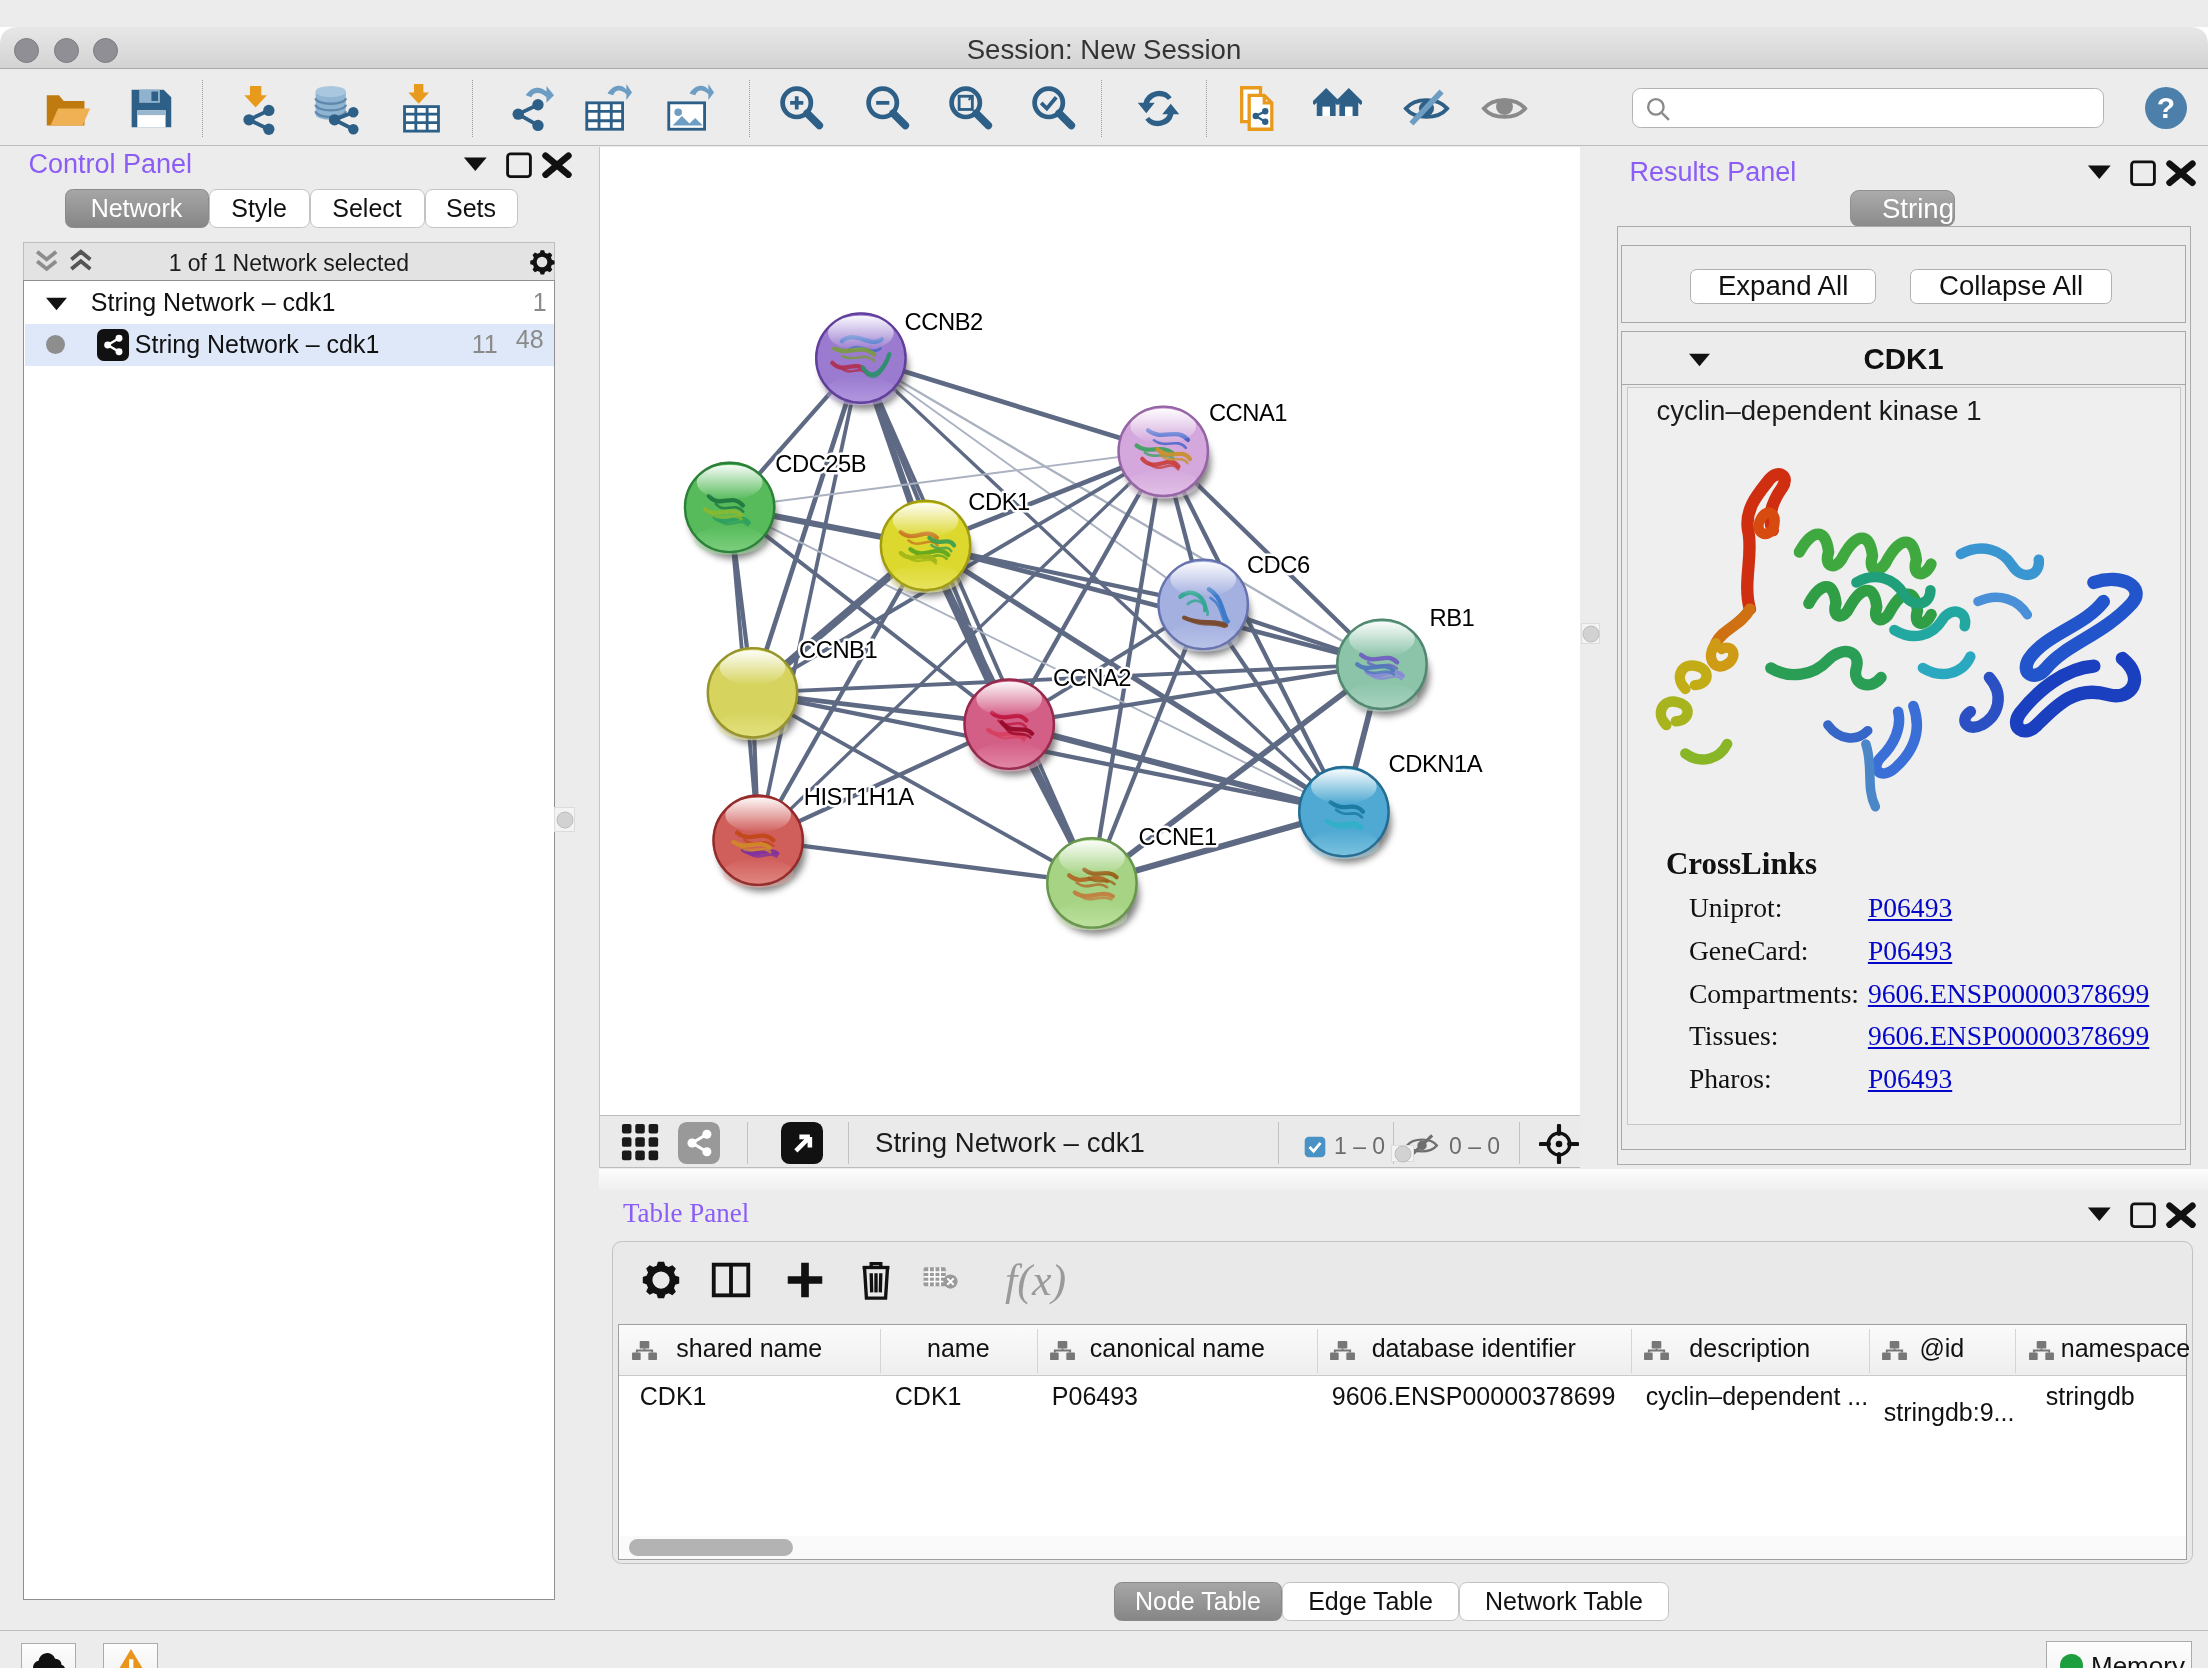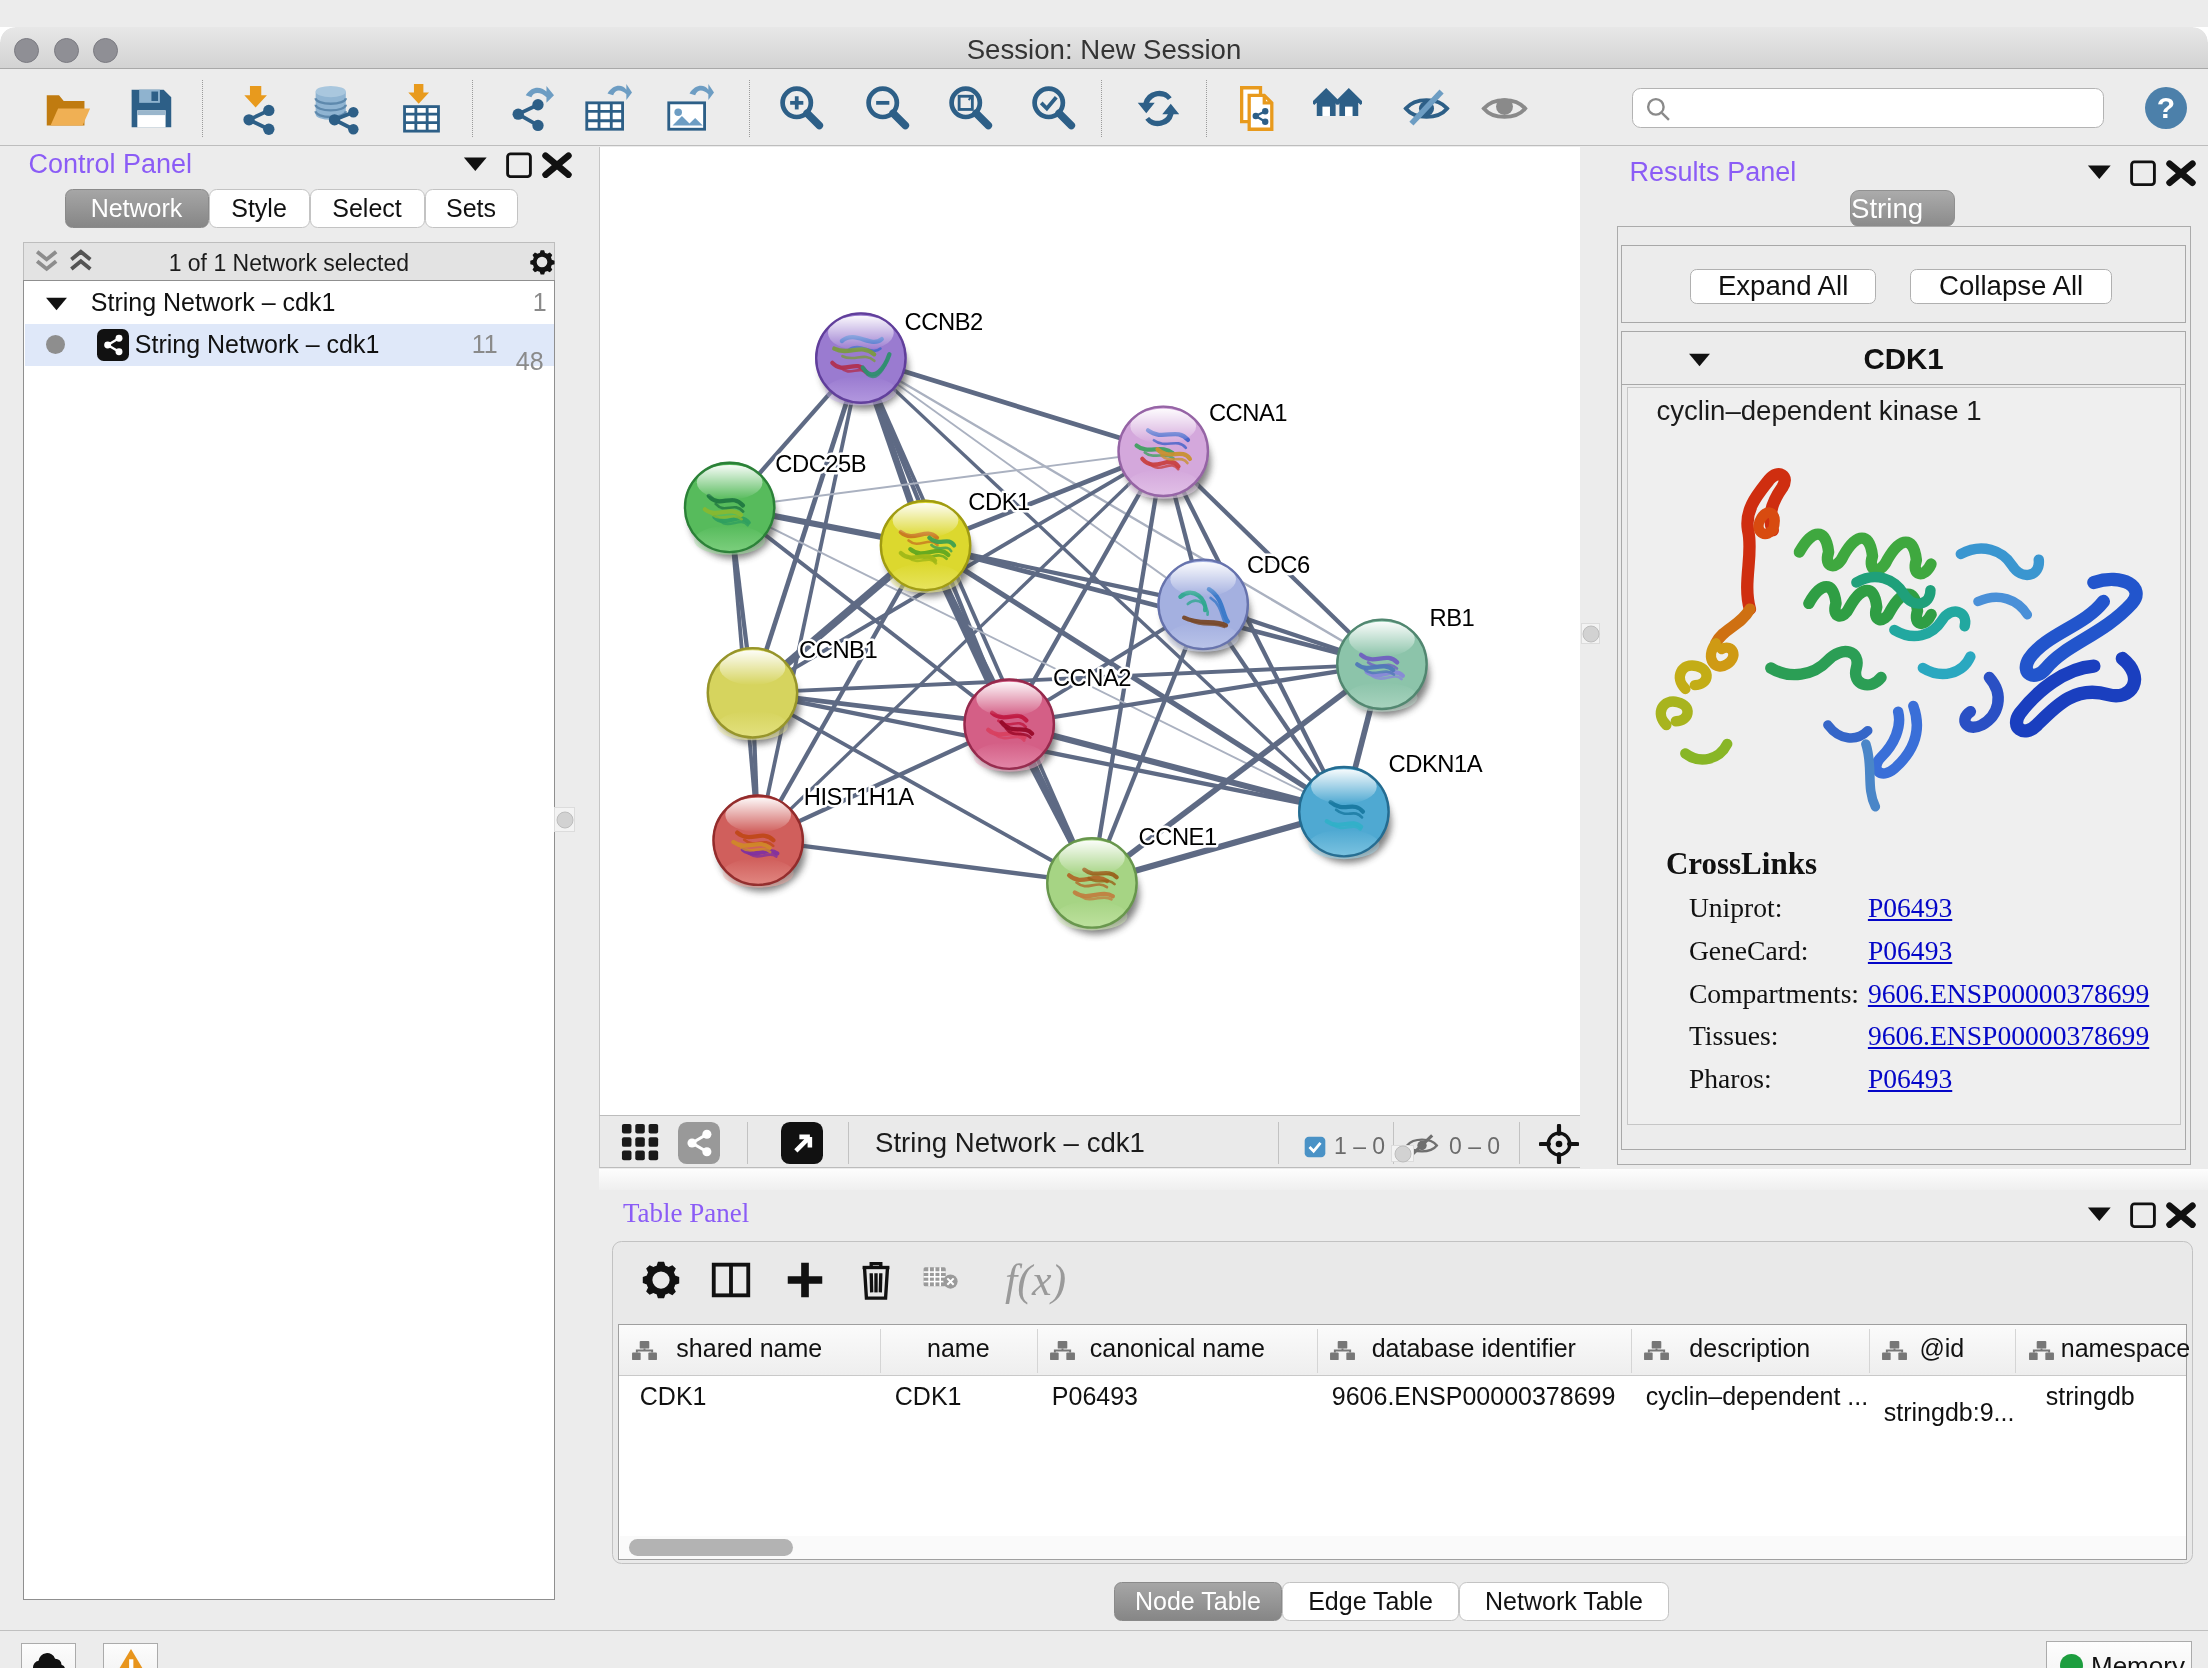--- a/index.html
+++ b/index.html
@@ -42,21 +42,21 @@
 #netbar { left:599px; top:1088px; width:981px; height:53px; background:#eaeaea;
   border-top:1px solid #bcbcbc; border-bottom:1px solid #bcbcbc; border-left:1px solid #c6c6c6; }
 .nbsep { position:absolute; top:5.7px; height:42px; width:0; border-left:1px solid #c2c2c2; }
 .handle { position:absolute; background:#f3f3f3; border:1px solid #dcdcdc; z-index:6; }
 .handle .dot { position:absolute; left:50%; top:50%; transform:translate(-50%,-50%);
   width:17px; height:17px; border-radius:50%; background:#d2d2d2; border:1px solid #bdbdbd; }
 
 #rpanel { left:1622px; top:120px; width:577px; height:1027px; }
 #stringtab { position:absolute; left:228px; top:43px; width:105px; height:37px;
   background:linear-gradient(#ababab,#8b8b8b); border:1px solid #909090; border-radius:9px;
-  color:#fff; font-size:27.6px; text-align:left; line-height:35px; }
+  color:#fff; font-size:27.6px; text-align:right; line-height:35px; }
 #rcontent { position:absolute; left:-4.8px; top:79px; width:574px; height:939px;
   border:1px solid #ababab; background:#ececec; }
 #expbox { position:absolute; left:2.9px; top:18px; width:565px; height:78px; border:1px solid #a8a8a8; }
 .rbtn { position:absolute; top:23px; height:35px; background:#fff; border:1px solid #b0b0b0;
   border-radius:6.7px; font-size:27.6px; color:#111; text-align:center; }
 #cdkhdr { position:absolute; left:2.9px; top:104px; width:565px; height:53px; border:1px solid #a8a8a8;
   border-bottom:none; }
 #cdkbody { position:absolute; left:2.9px; top:157px; width:565px; height:766px; border:1px solid #a8a8a8; }
 #cdkinner { position:absolute; left:4.8px; top:1.9px; width:554px; height:738px;
   background:#efefef; border:1px solid #c6c6c6; }
@@ -280,21 +280,21 @@
         <rect x="0" y="0" width="24" height="24" rx="5" fill="#111"></rect>
         <g fill="#fff">
             <circle cx="8" cy="12" r="2.6"></circle>
             <circle cx="16.5" cy="7" r="2.6"></circle>
             <circle cx="16.5" cy="17" r="2.6"></circle>
         <path d="M8 12 L16.5 7 M8 12 L16.5 17" stroke="#fff" stroke-width="1.8"></path>
           </g>
       </svg>
       <span style="position:absolute;left:110px;top:5.7px;">String Network – cdk1</span>
       <span class="num" style="left:447px;top:5.7px;">11</span>
-      <span class="num" style="left:491px;top:23px;">48</span>
+      <span class="num" style="left:491px;top:1px;">48</span>
     </div>
   </div>
 </div>
 
 <div class="handle" style="left:554px;top:807px;width:21px;height:25px;">
     <div class="dot"></div>
   </div>
 <div class="handle" style="left:1581px;top:623px;width:19px;height:21px;">
     <div class="dot"></div>
   </div>

